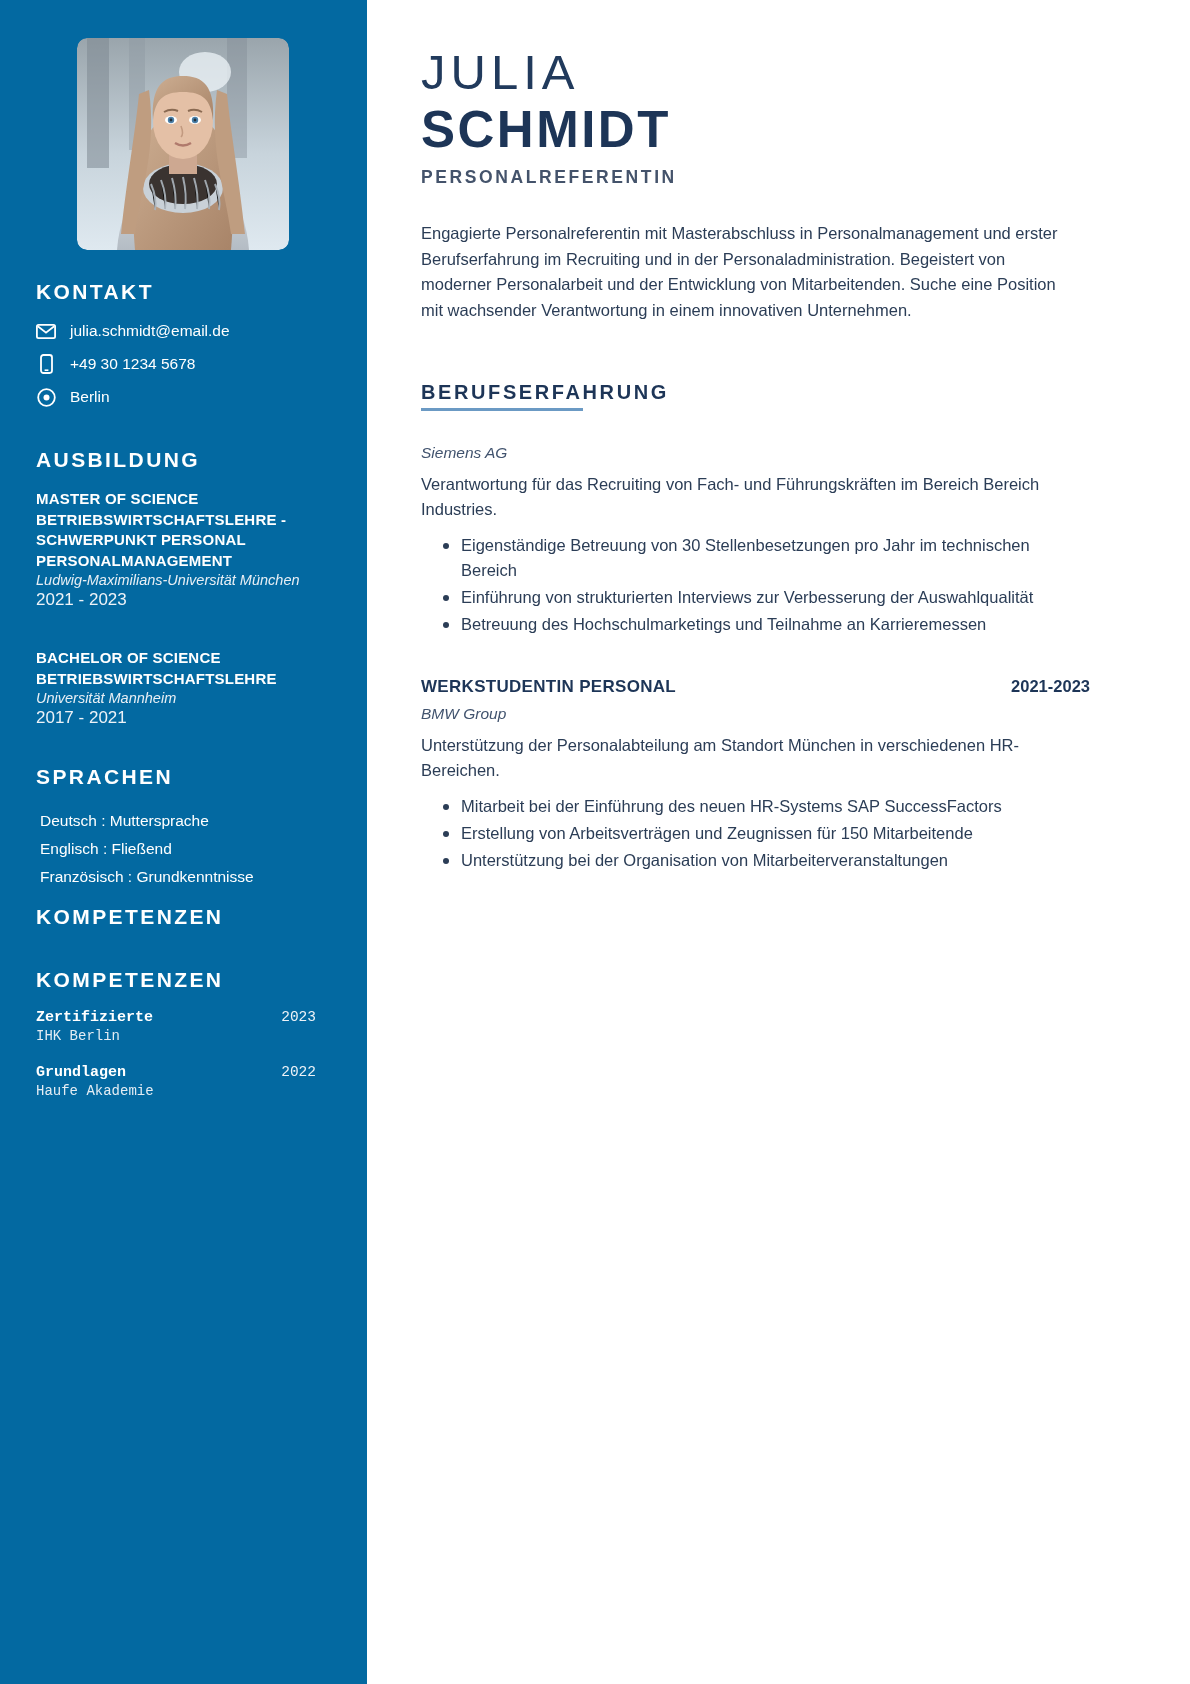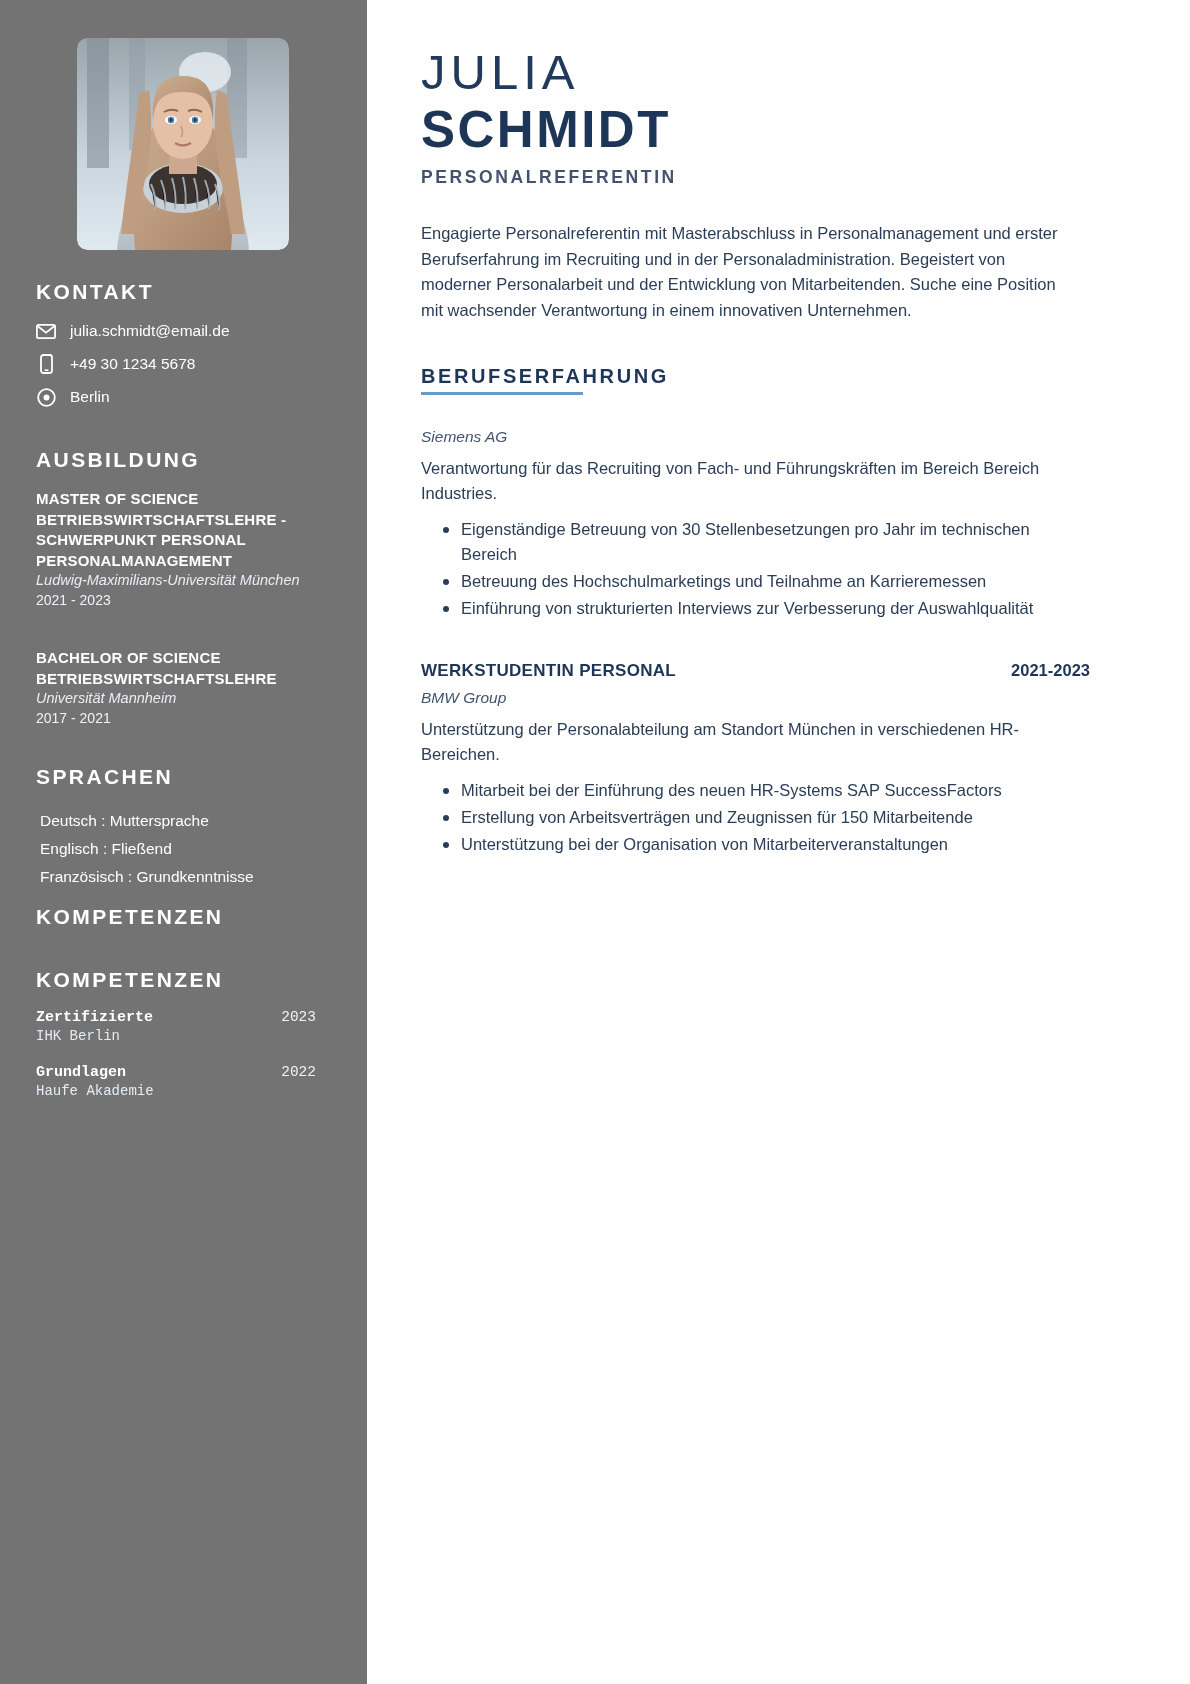--- a/index.html
+++ b/index.html
@@ -16,21 +16,21 @@
     overflow: hidden;
     box-sizing: border-box;
   }
   
   .sidebar {
     position: absolute;
     left: 0;
     top: 0;
     width: 411px;
     height: 1684px;
-    background: #737373;
+    background: #0369a1;
     box-sizing: border-box;
     padding: 0 32px;
   }
   .photo-wrap {
     margin: 38px 0 0 45px;
     width: 212px;
     height: 212px;
     border-radius: 10px;
     overflow: hidden;
     position: relative;
@@ -98,21 +98,21 @@
   }
   .edu-school {
     color: #e8eff5;
     font-size: 14.5px;
     font-style: italic;
     line-height: 19px;
     margin: 0;
   }
   .edu-years {
     color: #eef3f8;
-    font-size: 14px;
+    font-size: 17px;
     line-height: 20px;
     margin: 0;
   }
 
   .lang-list {
     position: absolute;
     left: 36px;
     top: 805px;
     width: 300px;
   }
@@ -190,21 +190,21 @@
     font-size: 16.5px;
     line-height: 25.5px;
     margin: 33px 0 0 0;
     max-width: 655px;
   }
   .section-title {
     color: #1d3557;
     font-size: 20px;
     font-weight: bold;
     letter-spacing: 2.6px;
-    margin: 42px 0 0 0;
+    margin: 58px 0 0 0;
     display: inline-block;
     position: relative;
   }
   .section-title::after {
     content: "";
     position: absolute;
     left: 0;
     bottom: -7px;
     width: 162px;
     height: 3px;
@@ -418,22 +418,22 @@
     <p class="job-title">PERSONALREFERENTIN</p>
     <p class="summary">Engagierte Personalreferentin mit Masterabschluss in Personalmanagement und erster Berufserfahrung im Recruiting und in der Personaladministration. Begeistert von moderner Personalarbeit und der Entwicklung von Mitarbeitenden. Suche eine Position mit wachsender Verantwortung in einem innovativen Unternehmen.</p>
 
     <h2 class="section-title">BERUFSERFAHRUNG</h2>
 
     <div class="exp-item">
       <p class="exp-company">Siemens AG</p>
       <p class="exp-desc">Verantwortung für das Recruiting von Fach- und Führungskräften im Bereich Bereich Industries.</p>
       <ul class="exp-bullets">
         <li>Eigenständige Betreuung von 30 Stellenbesetzungen pro Jahr im technischen Bereich</li>
+        <li>Einführung von strukturierten Interviews zur Verbesserung der Auswahlqualität</li>
         <li>Betreuung des Hochschulmarketings und Teilnahme an Karrieremessen</li>
-        <li>Einführung von strukturierten Interviews zur Verbesserung der Auswahlqualität</li>
       </ul>
     </div>
 
     <div class="exp-item">
       <div class="exp-head">
         <span class="exp-role">WERKSTUDENTIN PERSONAL</span>
         <span class="exp-period">2021-2023</span>
       </div>
       <p class="exp-company">BMW Group</p>
       <p class="exp-desc">Unterstützung der Personalabteilung am Standort München in verschiedenen HR-Bereichen.</p>

